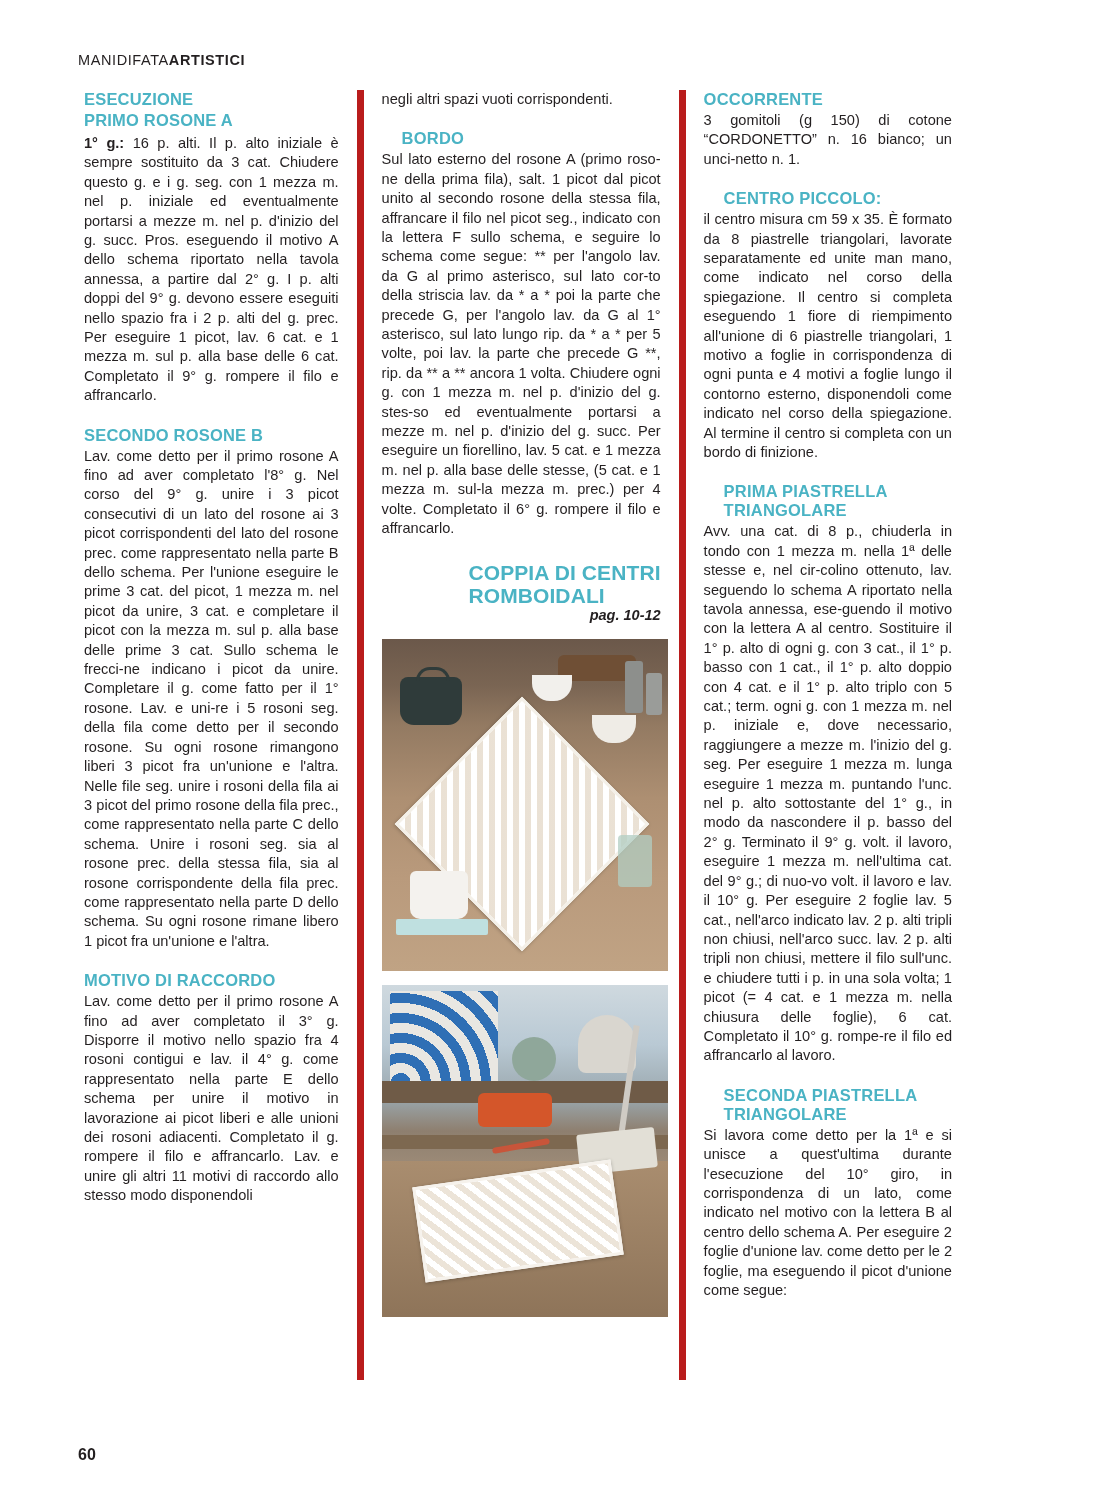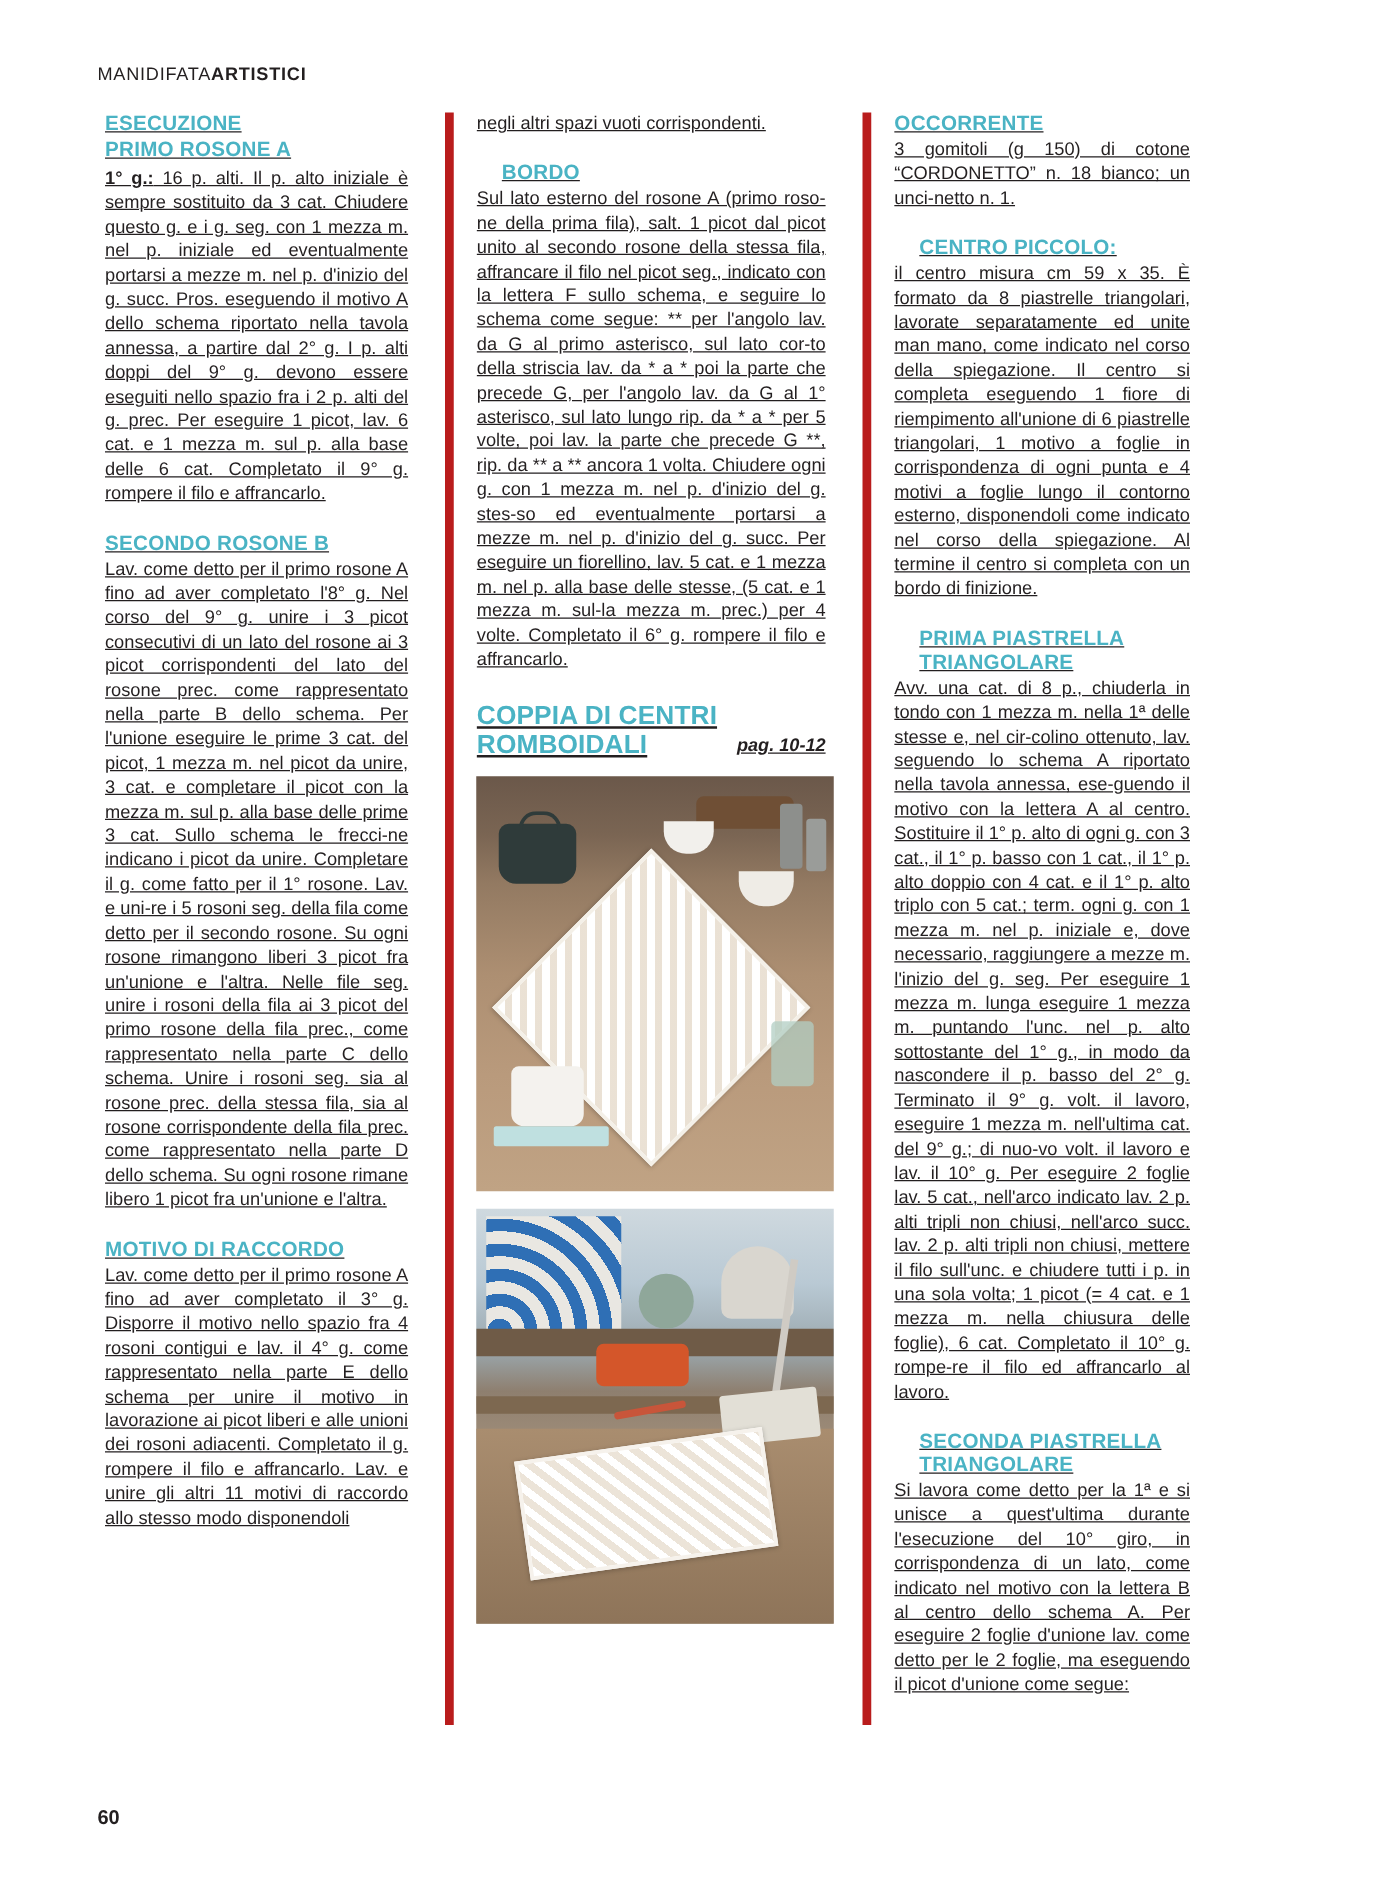--- a/index.html
+++ b/index.html
@@ -24,23 +24,22 @@
     letter-spacing: 0.6px;
     font-weight: 700;
     color: #231f20;
     margin: 6px 0 22px 12px;
   }
   .masthead .light { font-weight: 500; }
   .masthead .bold { font-weight: 800; }
 
   .columns {
     display: flex;
-    gap: 12px;
+    gap: 0px;
     height: 1290px;
-    text-decoration: underline;
   }
   .col {
     width: 322px;
     padding: 0 18px;
     position: relative;
   }
   .col + .col { border-left: 7px solid #b91c1c; }
 
   h2.section {
     font-size: 16.5px;
@@ -79,21 +78,22 @@
     font-weight: 800;
     color: #4ab3c4;
     line-height: 1.1;
     margin: 22px 0 0 0;
     letter-spacing: 0.1px;
     text-transform: uppercase;
   }
   .title-row {
     display: flex;
     align-items: flex-end;
-    justify-content: space-between;
+    justify-content: flex-start;
+    flex-direction: column;
   }
   .pagref {
     font-size: 14.5px;
     font-style: italic;
     font-weight: 700;
     color: #231f20;
     padding-bottom: 2px;
     white-space: nowrap;
     margin-left: 8px;
   }
@@ -243,21 +243,21 @@
         <div class="ph-obj case"></div>
         <div class="ph-obj desk"></div>
         <div class="ph-obj notebook"></div>
         <div class="ph-obj pen"></div>
         <div class="doily rect"></div>
       </div>
     </div>
 
     <div class="col">
       <h2 class="section">OCCORRENTE</h2>
-      <p class="body">3 gomitoli (g 150) di cotone “CORDONETTO” n. 18 bianco; un unci-netto n. 1.</p>
+      <p class="body">3 gomitoli (g 150) di cotone “CORDONETTO” n. 16 bianco; un unci-netto n. 1.</p>
 
       <h2 class="section spaced">CENTRO PICCOLO:</h2>
       <p class="body">il centro misura cm 59 x 35. È formato da 8 piastrelle triangolari, lavorate separatamente ed unite man mano, come indicato nel corso della spiegazione. Il centro si completa eseguendo 1 fiore di riempimento all'unione di 6 piastrelle triangolari, 1 motivo a foglie in corrispondenza di ogni punta e 4 motivi a foglie lungo il contorno esterno, disponendoli come indicato nel corso della spiegazione. Al termine il centro si completa con un bordo di finizione.</p>
 
       <h2 class="section spaced">
         <span>PRIMA PIASTRELLA</span><br>
         <span>TRIANGOLARE</span>
       </h2>
       <p class="body">Avv. una cat. di 8 p., chiuderla in tondo con 1 mezza m. nella 1ª delle stesse e, nel cir-colino ottenuto, lav. seguendo lo schema A riportato nella tavola annessa, ese-guendo il motivo con la lettera A al centro. Sostituire il 1° p. alto di ogni g. con 3 cat., il 1° p. basso con 1 cat., il 1° p. alto doppio con 4 cat. e il 1° p. alto triplo con 5 cat.; term. ogni g. con 1 mezza m. nel p. iniziale e, dove necessario, raggiungere a mezze m. l'inizio del g. seg. Per eseguire 1 mezza m. lunga eseguire 1 mezza m. puntando l'unc. nel p. alto sottostante del 1° g., in modo da nascondere il p. basso del 2° g. Terminato il 9° g. volt. il lavoro, eseguire 1 mezza m. nell'ultima cat. del 9° g.; di nuo-vo volt. il lavoro e lav. il 10° g. Per eseguire 2 foglie lav. 5 cat., nell'arco indicato lav. 2 p. alti tripli non chiusi, nell'arco succ. lav. 2 p. alti tripli non chiusi, mettere il filo sull'unc. e chiudere tutti i p. in una sola volta; 1 picot (= 4 cat. e 1 mezza m. nella chiusura delle foglie), 6 cat. Completato il 10° g. rompe-re il filo ed affrancarlo al lavoro.</p>
 

